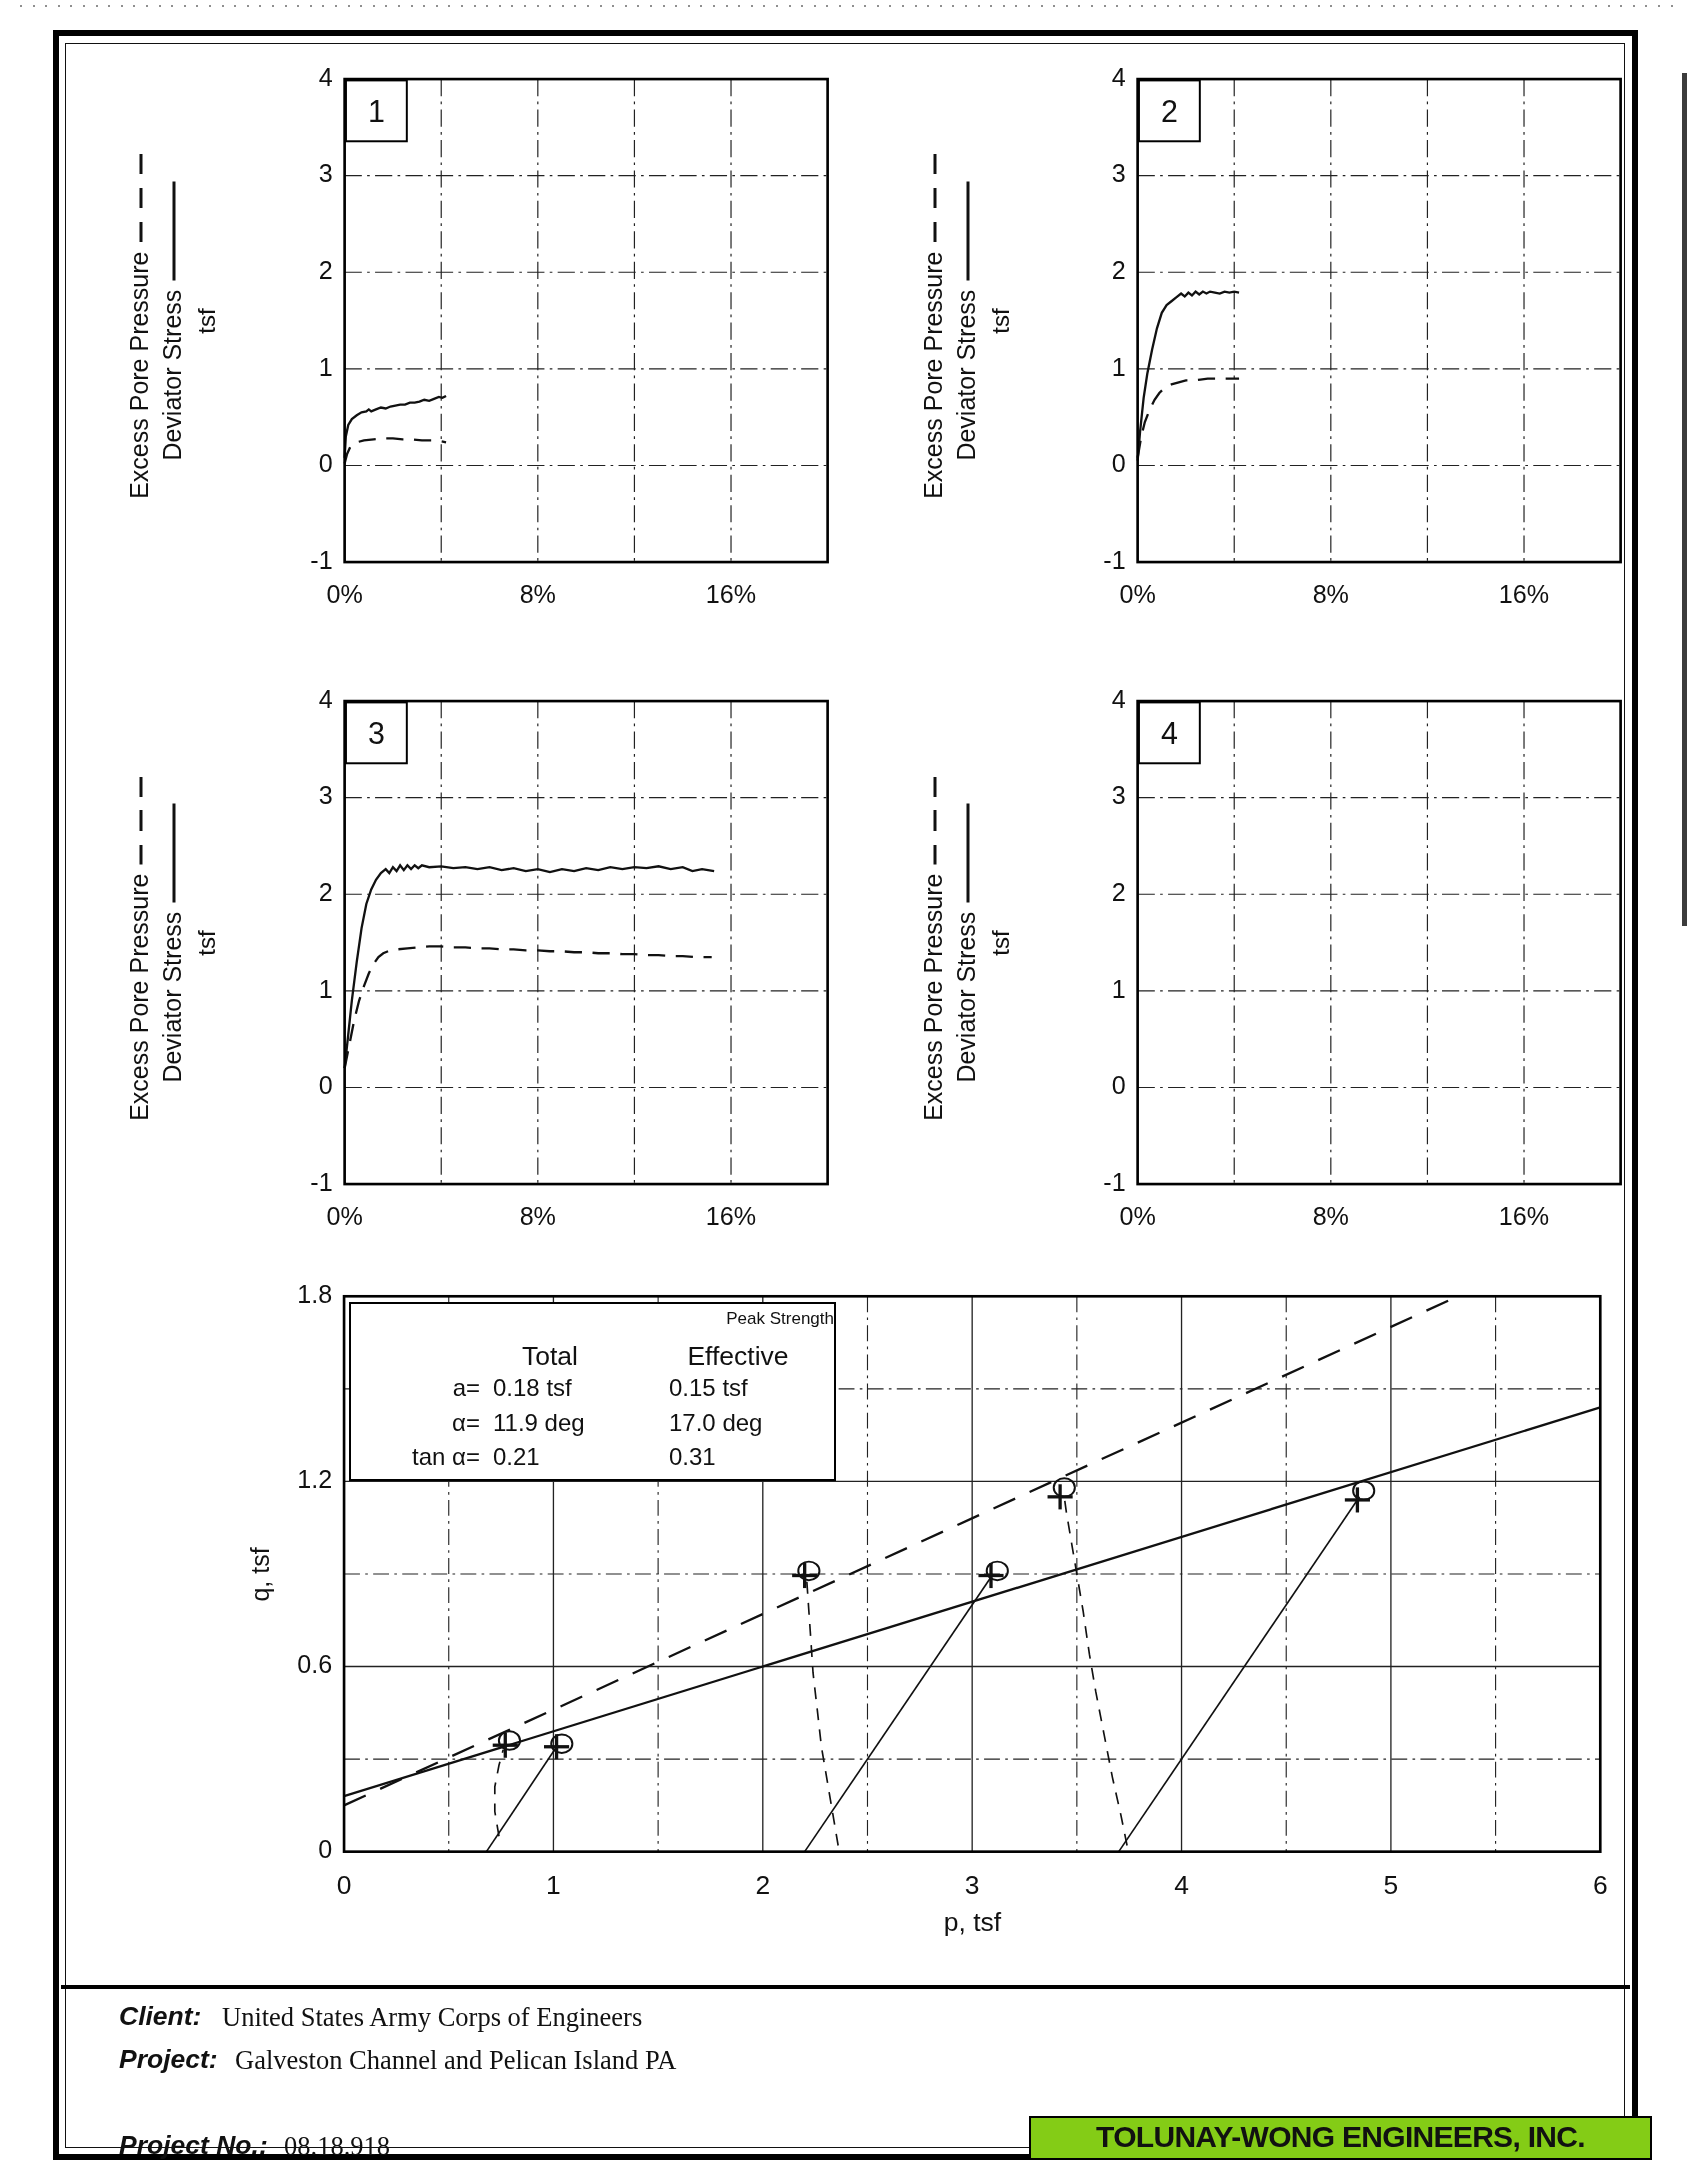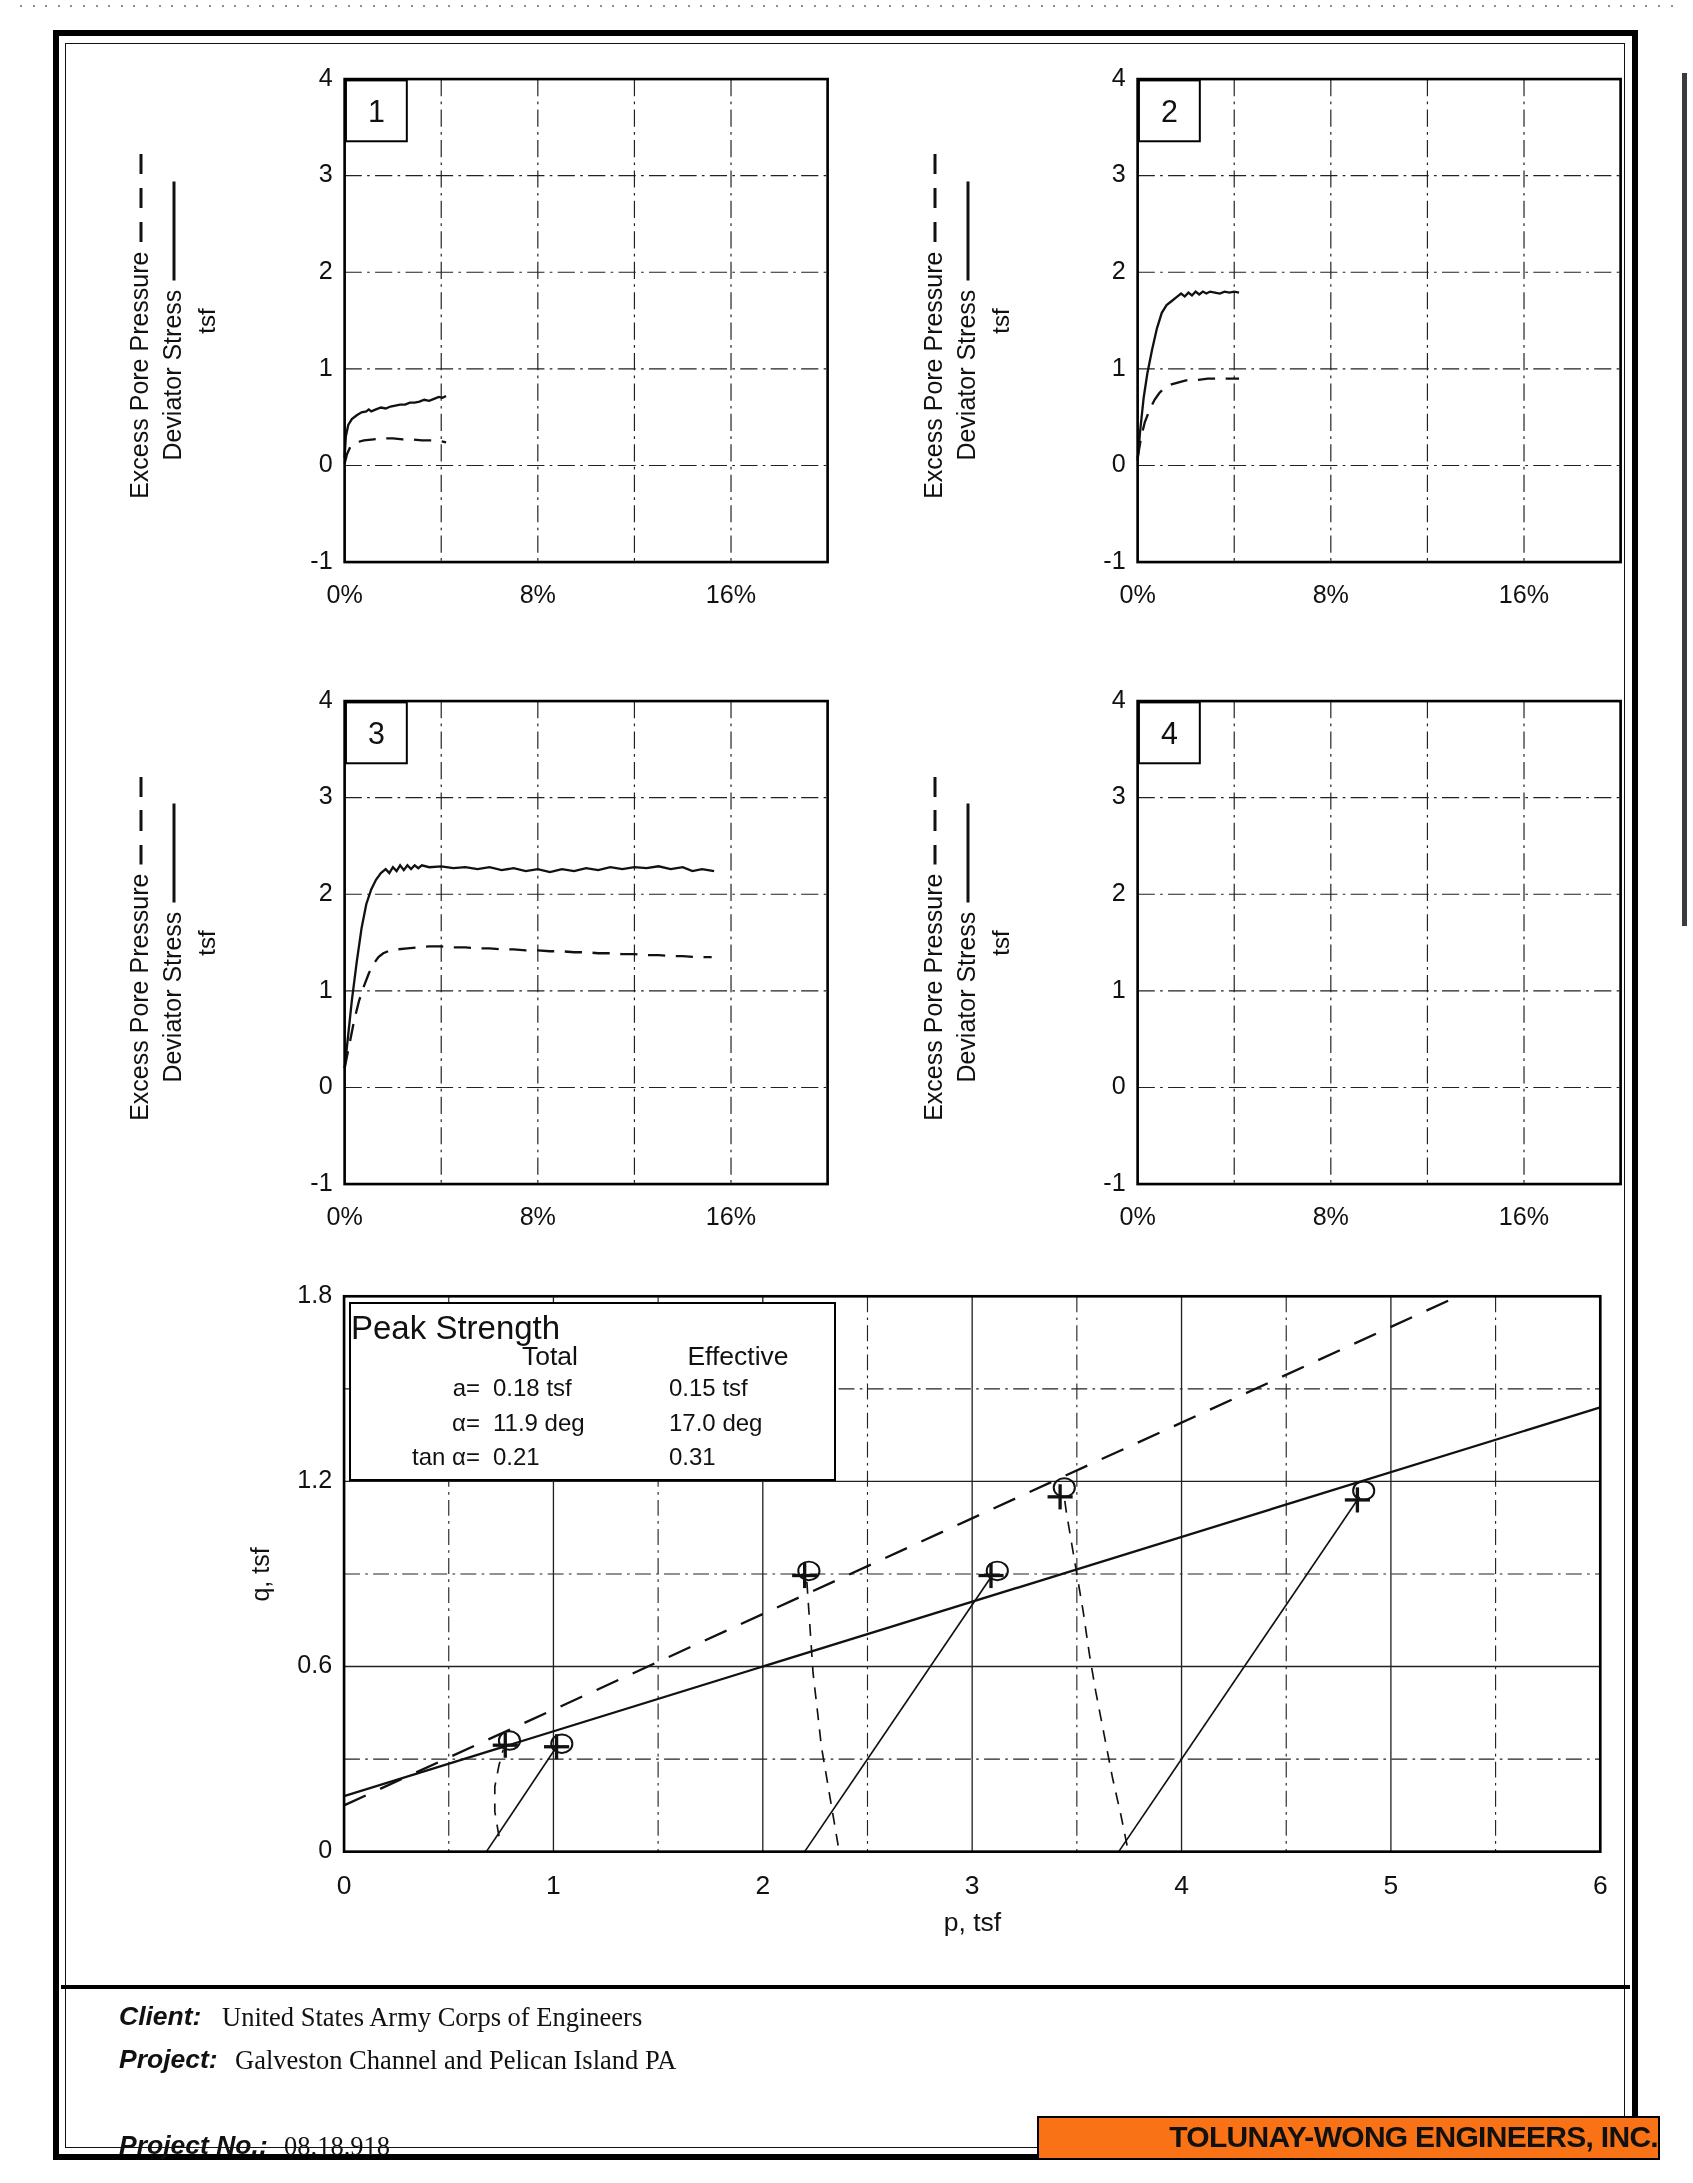--- a/index.html
+++ b/index.html
@@ -22,34 +22,34 @@
   .samp.dashed{background:repeating-linear-gradient(90deg,#111 0 20px,transparent 20px 34px);}
   .qlab{position:absolute;left:185px;top:1556px;width:159px;height:37px;transform:rotate(-90deg);
         text-align:center;font-size:25px;}
   .plab{position:absolute;left:708px;top:1907px;width:529px;text-align:center;font-size:26.5px;}
   .sp-legend{position:absolute;left:549px;top:1944px;width:860px;text-align:center;font-size:26.5px;white-space:nowrap;}
   .sp-legend .lsamp{display:inline-block;vertical-align:middle;height:2.6px;margin:0 17px 0 10.6px;}
   .lsamp.solid{width:99px;background:#111;}
   .lsamp.dashed{width:126px;background:repeating-linear-gradient(90deg,#111 0 28px,transparent 28px 46px);}
   .peakbox{position:absolute;left:349px;top:1302px;width:487px;height:179px;background:#fff;
            border:2.6px solid #000;box-sizing:border-box;font-size:25px;}
-  .pk-title{position:absolute;left:0;top:5.3px;width:100%;text-align:left;font-size:33px;}
+  .pk-title{position:absolute;left:0;top:5.3px;width:100%;text-align:right;font-size:17px;}
   .pk-h1{position:absolute;left:136px;top:37px;width:126px;text-align:center;font-size:26.5px;}
   .pk-h2{position:absolute;left:311px;top:37px;width:152px;text-align:center;font-size:26.5px;}
   .pk-lab{position:absolute;left:0;width:129px;text-align:right;font-size:24px;}
   .pk-v1{position:absolute;left:142px;font-size:24px;}
   .pk-v2{position:absolute;left:318px;font-size:24px;}
   .pk-r0{top:70px;} .pk-r1{top:105px;} .pk-r2{top:139px;}
   .divider{position:absolute;left:61px;top:1985px;width:1569px;height:4px;background:#000;}
   .f-row{position:absolute;left:119px;width:1508px;height:34px;font-size:26.5px;white-space:nowrap;}
   .f-lab{font-weight:bold;font-family:"Liberation Sans",sans-serif;position:absolute;top:0;font-style:italic;}
   .f-val{font-family:Liberation Serif, serif;position:absolute;top:0.7px;}
-  .companybox{position:absolute;left:1029px;top:2116px;width:623px;height:44px;background:#f97316;
-      border:2.6px solid #000;box-sizing:border-box;text-align:right;font-size:30px;font-weight:bold;
-      line-height:38px;letter-spacing:-0.7px;z-index:5;margin-left:8px;}
+  .companybox{position:absolute;left:1029px;top:2116px;width:623px;height:44px;background:#84cc16;
+      border:2.6px solid #000;box-sizing:border-box;text-align:center;font-size:30px;font-weight:bold;
+      line-height:38px;letter-spacing:-0.7px;z-index:5;}
 </style>
 </head>
 <body>
 
 <div class="page">
 
   <div class="scan-dots"></div>
   <div class="scan-streak"></div>
   <div class="frame"></div>
   <div class="frame-inner"></div>

